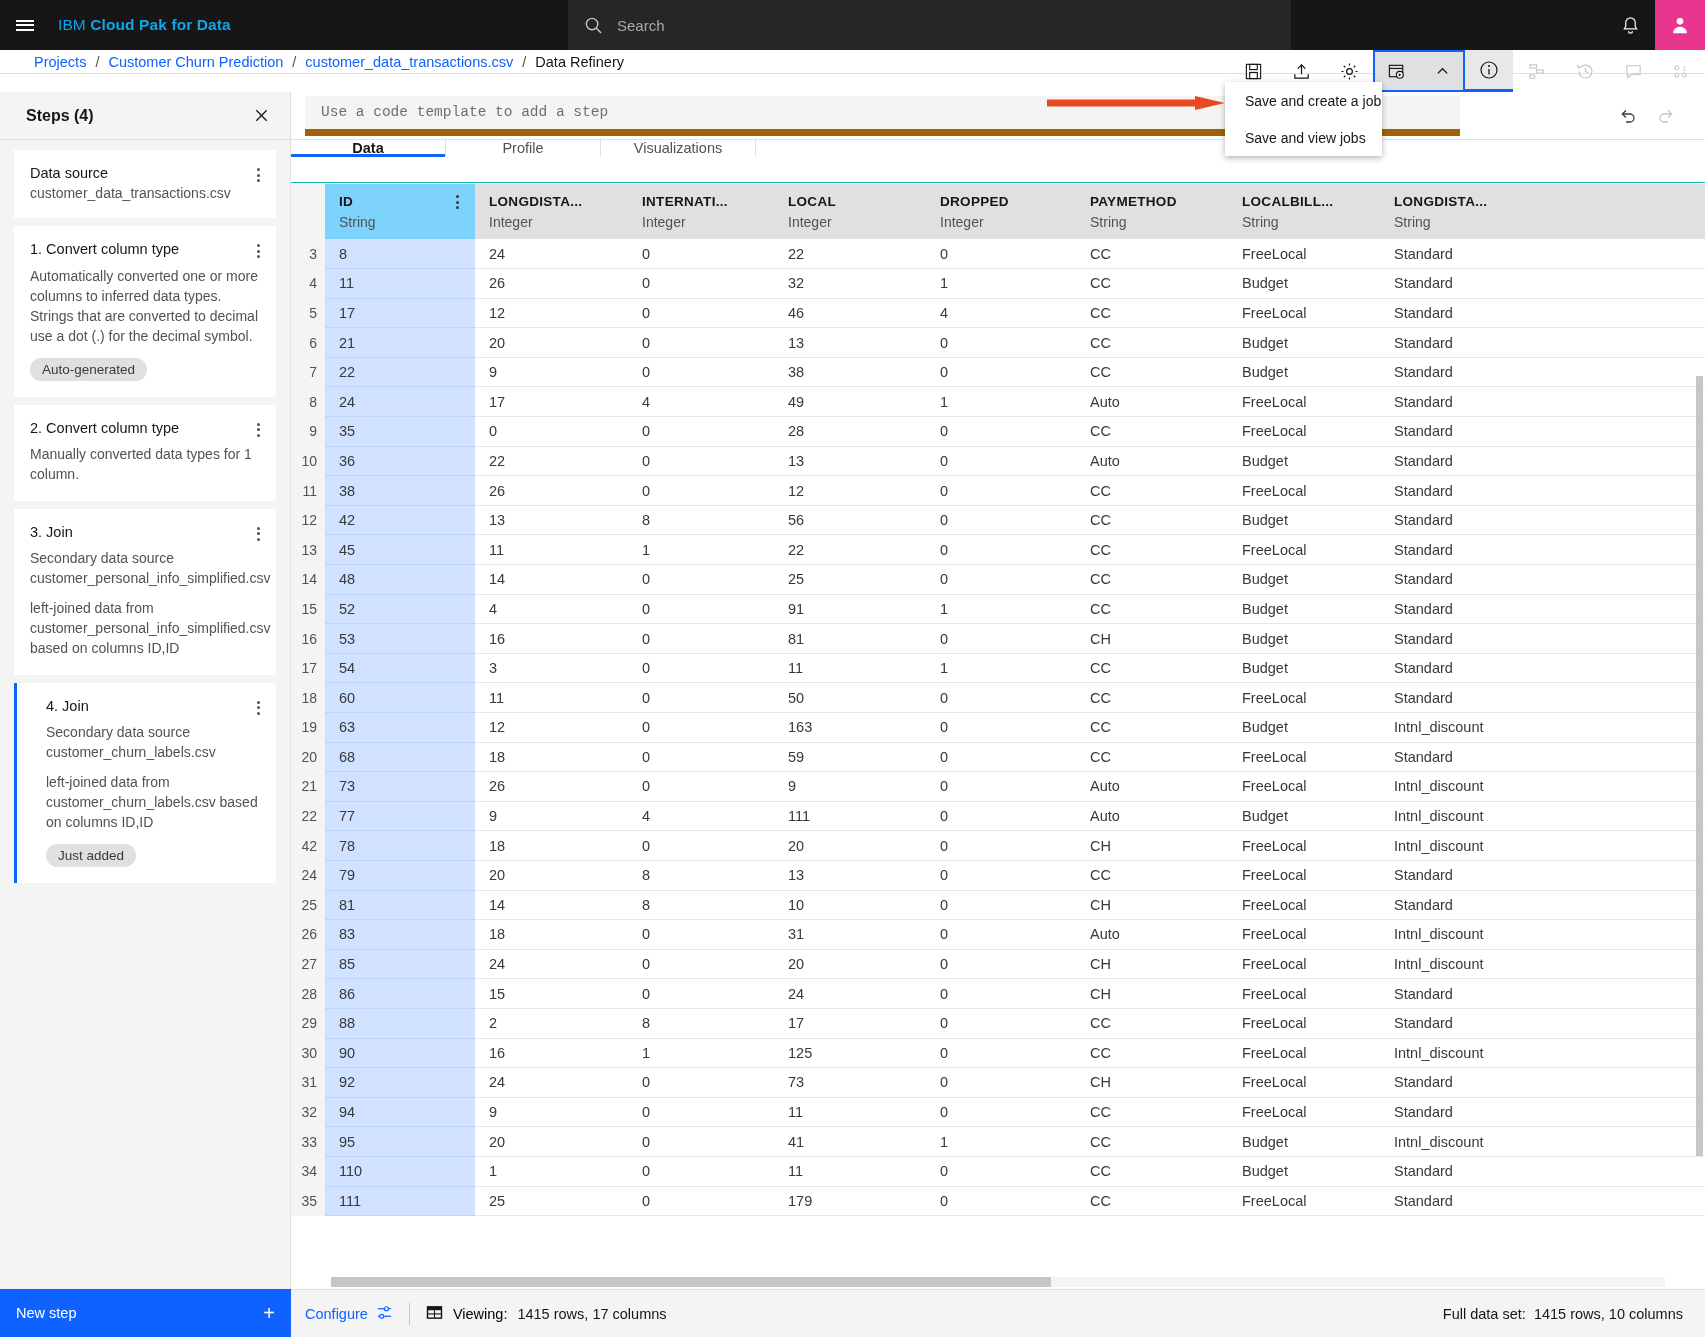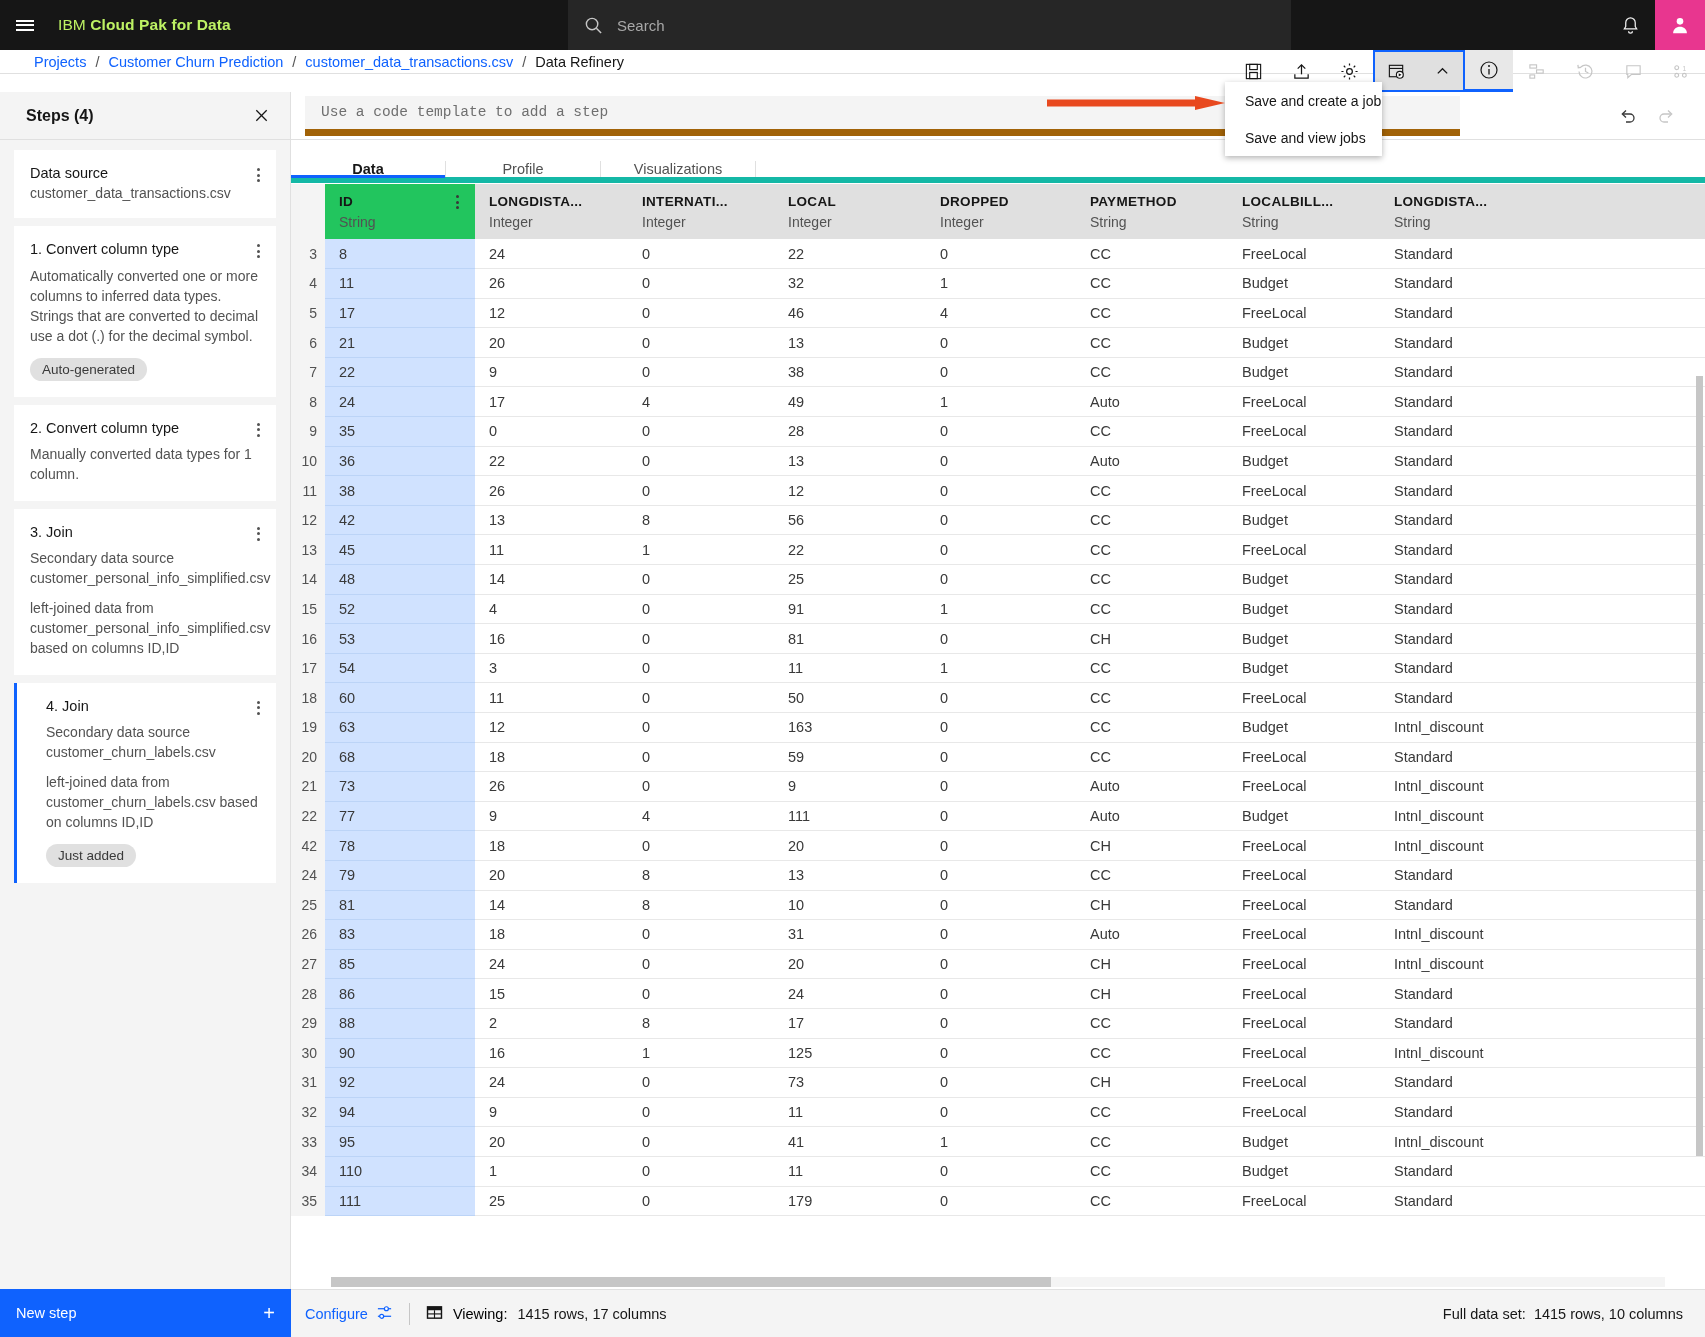--- a/index.html
+++ b/index.html
@@ -18,21 +18,21 @@
   }
   .hamburger {
     width: 50px; height: 50px; display: flex; align-items: center;
     justify-content: center; cursor: pointer;
   }
   .hamburger span {
     display: block; width: 18px; height: 2px; background: #fff;
     margin: 2.5px 0;
   }
   .brand {
-    color: #bef264; font-size: 15.5px; margin-left: 8px; letter-spacing: .1px;
+    color: #0ea5e9; font-size: 15.5px; margin-left: 8px; letter-spacing: .1px;
     white-space: nowrap;
   }
   .brand b { font-weight: 600; }
   .search-wrap {
     position: absolute; left: 568px; top: 0; width: 723px; height: 50px;
     background: #262626; display: flex; align-items: center;
     cursor: text;
   }
   .search-ico { margin-left: 16px; display:flex; }
   .search-txt {
@@ -143,22 +143,22 @@
   .codefield {
     flex: 1; height: 40px; background: #f4f4f4; border-bottom: 7px solid #a16207;
     display: flex; align-items: center; padding: 0 16px;
     font-family: "Liberation Mono", monospace; font-size: 14.5px; color: #6f6f6f;
     cursor: text; max-width: 1155px;
   }
   .undoredo { display: flex; margin-left: auto; gap: 4px; padding-right: 8px;}
   .ubtn { width: 34px; height: 34px; display: flex; align-items: center; justify-content: center; cursor: pointer;}
 
   .tabs {
-    height: 43px; display: flex; align-items: flex-end;
-    border-bottom: 6px solid #14b8a6; background: #fff;
+    height: 43px; display: flex; align-items: flex-start;
+    border-bottom: 1px solid #14b8a6; background: #fff;
   }
   .tab {
     width: 155px; display: flex; align-items: center; justify-content: center;
     font-size: 14.5px; color: #525252; cursor: pointer; position: relative;
     border-right: 1px solid #e0e0e0;
   }
   .tab.active { color: #161616; font-weight: 600; }
   .tab.active::after {
     content: ''; position: absolute; left: 0; right: 0; bottom: -1px; height: 3px;
     background: #0f62fe;
@@ -168,21 +168,21 @@
   .grid { position: absolute; top: 92px; left: 0; width: 1414px; height: 1100px; overflow: hidden; background:#fff;}
   table.dt { border-collapse: collapse; table-layout: fixed; width: 1414px; }
   table.dt th, table.dt td {
     text-align: left; font-weight: 400; vertical-align: middle;
   }
   thead th {
     height: 55px; background: #e0e0e0; padding: 8px 0 8px 14px;
     position: relative; vertical-align: top;
   }
   thead th.rownum { width: 34px; background: #f4f4f4; padding: 0;}
-  thead th.idcol { background: #22c55e; }
+  thead th.idcol { background: #7dd3fc; }
   .th-name {
     font-size: 13.5px; font-weight: 700; color: #161616; letter-spacing: .3px;
     white-space: nowrap; overflow: hidden;
   }
   .th-type { font-size: 14px; color: #525252; margin-top: 5px; }
   .th-kebab { position: absolute; right: 16px; top: 11px; display: flex; flex-direction: column; gap: 2.5px; cursor:pointer;}
   .th-kebab i { width: 3px; height: 3px; background: #393939; border-radius: 50%; display:block;}
 
   tbody td {
     height: 29.6px; font-size: 14.5px; color: #393939; padding-left: 14px;

